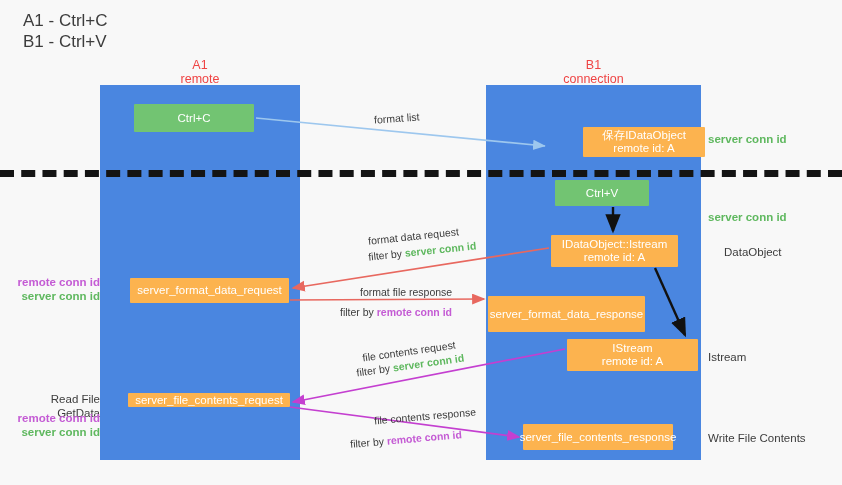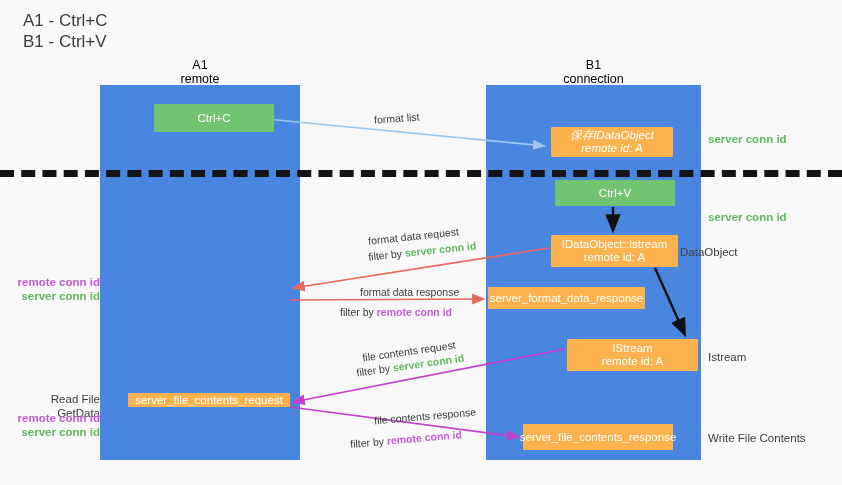--- a/index.html
+++ b/index.html
@@ -2,52 +2,52 @@
 <html><head>
 <meta charset="utf-8">
 <style>
   html,body{margin:0;padding:0;}
   body{width:842px;height:485px;background:#f8f8f8;font-family:"Liberation Sans",sans-serif;position:relative;overflow:hidden;}
   #stage{position:absolute;left:0;top:0;width:842px;height:485px;}
   .abs{position:absolute;}
   
   #title{left:0;top:10px;width:842px;text-align:left;color:#3c3c3c;font-size:17px;line-height:21px;white-space:pre-line;padding-left:23px;}
   
-  .colhead{color:#000000;font-size:12.5px;line-height:14px;text-align:center;white-space:pre-line;}
+  .colhead{color:#ef4444;font-size:12.5px;line-height:14px;text-align:center;white-space:pre-line;}
   #head-a{left:100px;top:58px;width:200px;}
   #head-b{left:486px;top:58px;width:215px;}
   
   .band{background:#4a86e0;}
   #band-a{left:100px;top:85px;width:200px;height:375px;}
   #band-b{left:486px;top:85px;width:215px;height:375px;}
   
   #divider{left:0;top:170px;width:842px;height:0;border-top:7px dashed #141414;}
   
   .box{box-sizing:border-box;display:flex;align-items:center;justify-content:center;text-align:center;color:#fff;font-size:11.5px;line-height:13px;white-space:pre-line;border-radius:1px;}
   .green{background:#72c472;}
   .orange{background:#fcb34f;}
   
-  #box-ctrlc{left:134px;top:104px;width:120px;height:28px;margin-left:20px;}
-  #box-ctrlv{left:555px;top:180px;width:120px;height:26px;}
+  #box-ctrlc{left:134px;top:104px;width:120px;height:28px;}
+  #box-ctrlv{left:555px;top:180px;width:94px;height:26px;}
   
-  #box-idataobject{left:551px;top:127px;width:122px;height:30px;font-style:italic;}
+  #box-idataobject{left:583px;top:127px;width:122px;height:30px;}
   #box-getdata{left:551px;top:235px;width:127px;height:32px;}
   #box-istream{left:567px;top:339px;width:131px;height:32px;}
-  #box-fmt-resp{left:488px;top:287px;width:157px;height:22px;}
+  #box-fmt-resp{left:488px;top:296px;width:157px;height:36px;}
   #box-file-resp{left:523px;top:424px;width:150px;height:26px;}
   
   #box-fmt-req{left:130px;top:278px;width:159px;height:25px;}
   #box-file-req{left:128px;top:393px;width:162px;height:14px;}
   
   .sidelab{font-size:11.5px;line-height:14px;color:#3c3c3c;}
   .green-t{color:#5fb85f;font-weight:bold;}
   .purple-t{color:#c45bd4;font-weight:bold;}
   #lab-srv-1{left:708px;top:132px;}
   #lab-srv-2{left:708px;top:210px;}
-  #lab-dataobject{left:680px;top:245px;text-align:right;}
+  #lab-dataobject{left:724px;top:245px;text-align:right;}
   #lab-istream{left:708px;top:350px;}
   #lab-writefile{left:708px;top:431px;text-align:center;}
   #lab-left-ids{left:10px;top:275px;width:90px;text-align:right;}
   #lab-readfile{left:8px;top:392px;width:92px;text-align:right;}
   #lab-left-ids2{left:10px;top:411px;width:90px;text-align:right;}
   
   .cap{font-size:10.5px;color:#3c3c3c;line-height:15px;white-space:nowrap;}
   #cap-formatlist{left:374px;top:111px;transform:rotate(-4deg);}
   #cap-fmt-req{left:368px;top:229px;transform:rotate(-6deg);}
   #cap-fmt-req2{left:368px;top:244px;transform:rotate(-6deg);}
@@ -109,30 +109,31 @@
   <div class="abs" id="divider"></div>
 
   <div class="abs box green" id="box-ctrlc">Ctrl+C</div>
   <div class="abs box orange" id="box-idataobject">保存IDataObject
 remote id: A</div>
   <div class="abs box green" id="box-ctrlv">Ctrl+V</div>
   <div class="abs box orange" id="box-getdata">IDataObject::Istream
 remote id: A</div>
   <div class="abs box orange" id="box-istream">IStream
 remote id: A</div>
+  <div class="abs box orange" id="box-fmt-req">server_format_data_request</div>
   <div class="abs box orange" id="box-fmt-resp">server_format_data_response</div>
   <div class="abs box orange" id="box-file-req">server_file_contents_request</div>
   <div class="abs box orange" id="box-file-resp">server_file_contents_response</div>
 
   <div class="abs cap" id="cap-formatlist">format list</div>
 
   <div class="abs cap" id="cap-fmt-req">format data request</div>
   <div class="abs cap" id="cap-fmt-req2"><span>filter by </span><span class="green-t">server conn id</span></div>
 
-  <div class="abs cap" id="cap-fmt-resp">format data response</div>
+  <div class="abs cap" id="cap-fmt-resp">format file response</div>
   <div class="abs cap" id="cap-fmt-resp2"><span>filter by </span><span class="purple-t">remote conn id</span></div>
 
   <div class="abs cap" id="cap-file-req">file contents request</div>
   <div class="abs cap" id="cap-file-req2"><span>filter by </span><span class="green-t">server conn id</span></div>
 
   <div class="abs cap" id="cap-file-resp">file contents response</div>
   <div class="abs cap" id="cap-file-resp2"><span>filter by </span><span class="purple-t">remote conn id</span></div>
 
   <div class="abs sidelab green-t" id="lab-srv-1">server conn id</div>
   <div class="abs sidelab green-t" id="lab-srv-2">server conn id</div>

